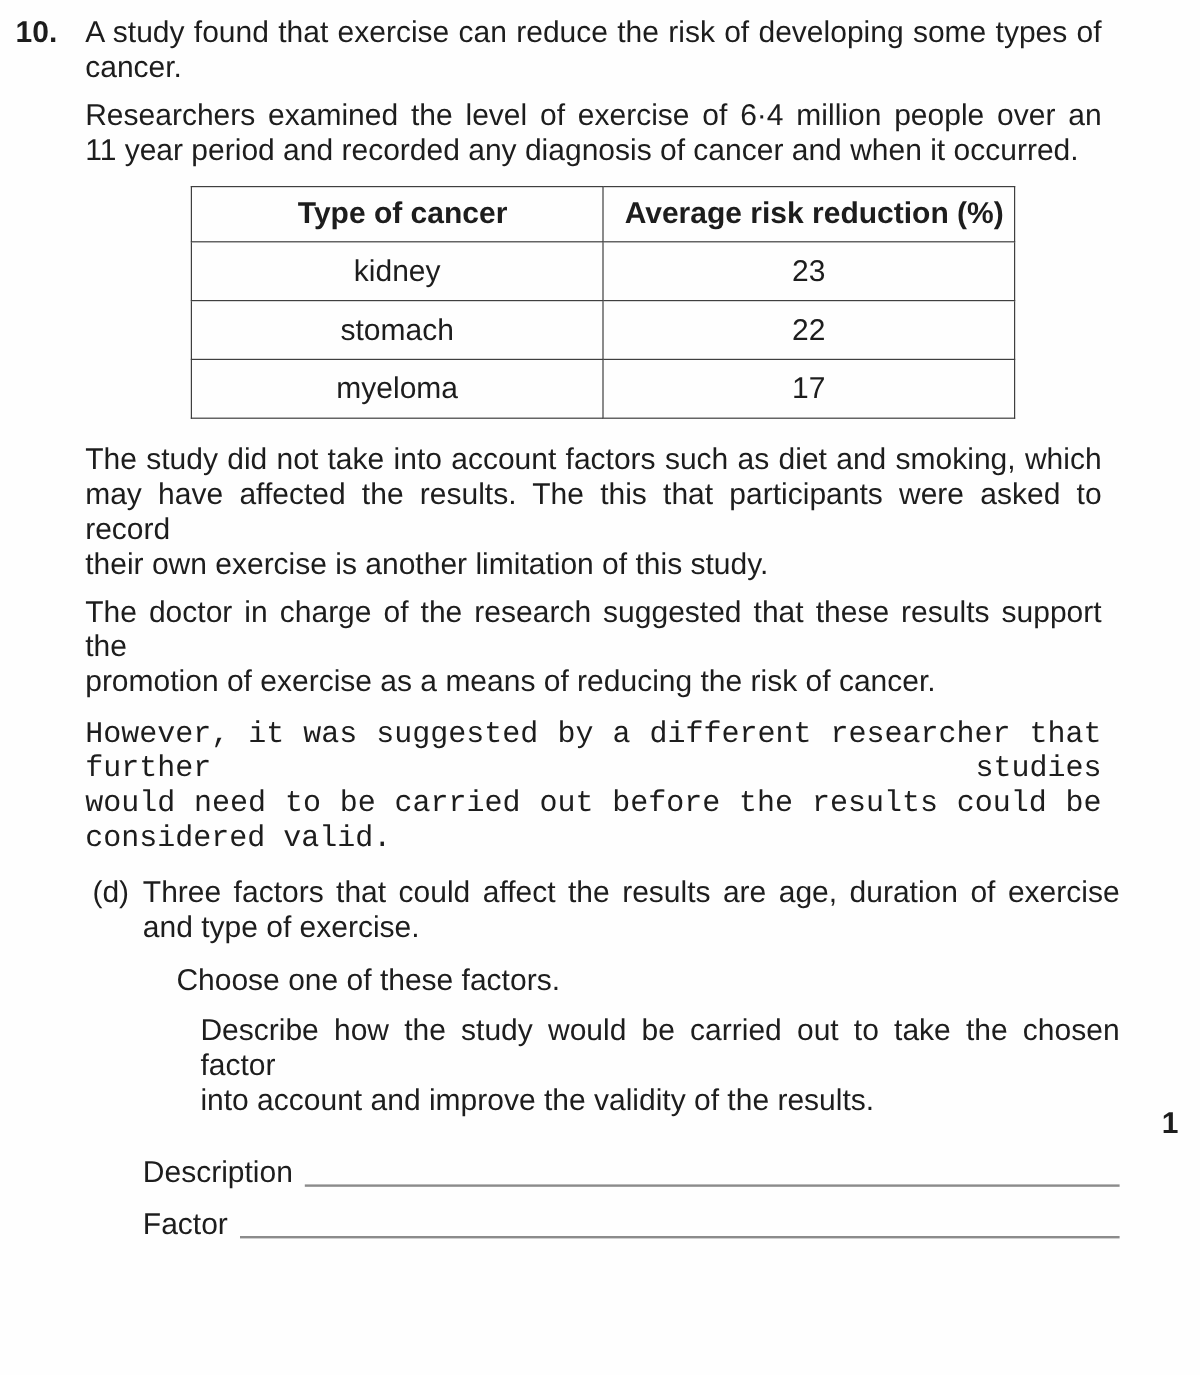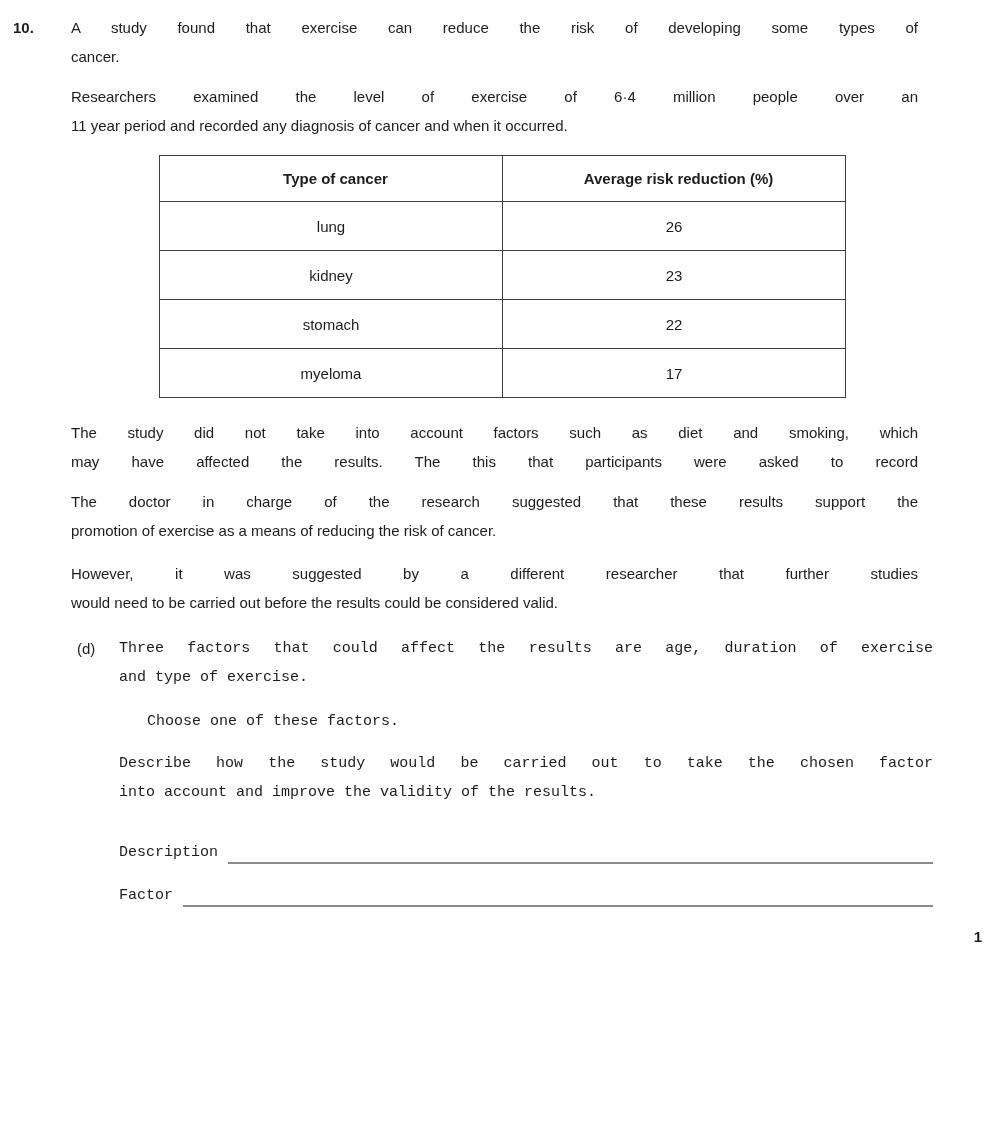--- a/index.html
+++ b/index.html
@@ -2,21 +2,21 @@
 <html><head>
 <meta charset="utf-8">
 <style>
   html,body { margin:0; padding:0; background:#ffffff; }
   .page {
     position:relative;
     width:1000px; height:1146px;
     background:#fefefe;
     color:#1d1d1d;
     font-family:"Liberation Sans","DejaVu Sans",sans-serif;
-    font-size:15px; line-height:29px;
+    font-size:25px; line-height:29px;
     overflow:hidden;
   }
   .qnum {
     position:absolute; left:13px; top:13px;
     font-weight:700;
   }
   .content {
     position:absolute; left:71px; top:13px; width:847px;
   }
   .para { margin:0 0 11px 0; }
@@ -33,23 +33,23 @@
     border:1.6px solid #3f3f3f;
     text-align:center;
     vertical-align:middle;
     padding:0 6px;
   }
   table.data th { font-weight:700; height:45px;padding-left:15px; }
   table.data td { height:48px; font-weight:400; }
 
   .part { display:flex; margin:17px 0 0 6px; margin-right:-15px; }
   .part-label { width:42px; flex:0 0 42px; }
-  .part-body { flex:1;font-family:Liberation Mono, monospace; }
+  .part-body { flex:1; }
   .part-body .para.choose { margin-top:15px; margin-bottom:0;margin-left:28px; }
-  .part-body .para.describe { margin-top:13px; margin-bottom:0; }
+  .part-body .para.describe { margin-top:13px; margin-bottom:0;margin-left:48px; }
 
   .answer-row { display:flex; align-items:flex-end; }
   .answer-row.factor { margin-top:14px; }
   .answer-row.description { margin-top:31px; }
   .answer-label { white-space:nowrap; }
   .answer-line {
     flex:1; margin-left:10px; margin-bottom:3px;
     border-bottom:2.4px solid #8b8b8b;
     min-height:20px;
   }
@@ -79,48 +79,45 @@
     <div class="table-wrap">
       <table class="data">
         <thead>
           <tr>
             <th>Type of cancer</th>
             <th>Average risk reduction (%)</th>
           </tr>
         </thead>
         <tbody>
           <tr>
-            <td>lung</td>
-            <td>26</td>
-          </tr>
-          <tr>
             <td>kidney</td>
             <td>23</td>
           </tr>
           <tr>
             <td>stomach</td>
             <td>22</td>
           </tr>
           <tr>
             <td>myeloma</td>
             <td>17</td>
           </tr>
         </tbody>
       </table>
     </div>
 
     <div class="para">
         <div class="jline">The study did not take into account factors such as diet and smoking, which</div>
         <div class="jline">may have affected the results. The this that participants were asked to record</div>
+        <div class="jline last">their own exercise is another limitation of this study.</div>
       </div>
     <div class="para" style="margin-top:11px;">
         <div class="jline">The doctor in charge of the research suggested that these results support the</div>
         <div class="jline last">promotion of exercise as a means of reducing the risk of cancer.</div>
       </div>
-    <div class="para" style="margin-top:14px; margin-bottom:0;">
+    <div class="para" style="margin-top:14px; margin-bottom:0;font-family:Liberation Mono, monospace;">
         <div class="jline">However, it was suggested by a different researcher that further studies</div>
         <div class="jline last">would need to be carried out before the results could be considered valid.</div>
       </div>
 
     <div class="part">
       <div class="part-label">(d)</div>
       <div class="part-body">
         <div class="para" style="margin-bottom:0;">
             <div class="jline">Three factors that could affect the results are age, duration of exercise</div>
             <div class="jline last">and type of exercise.</div>

